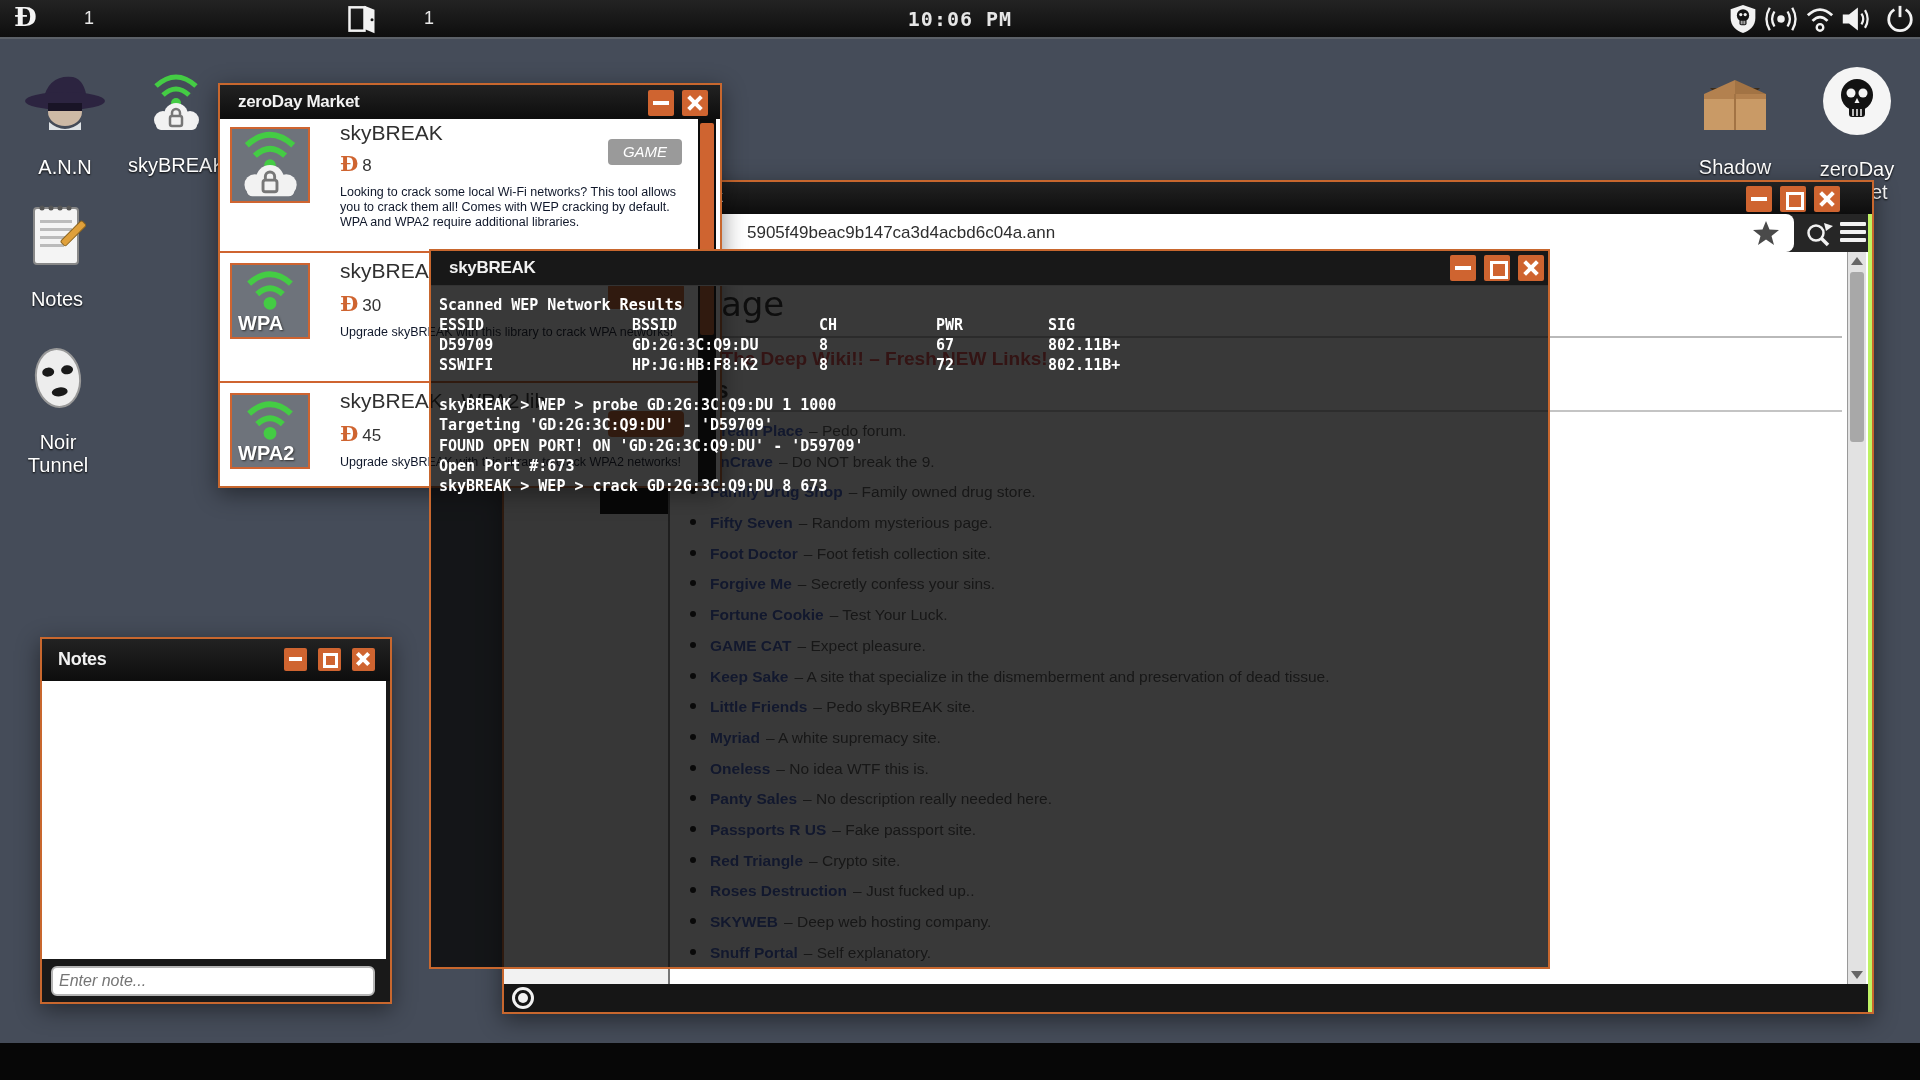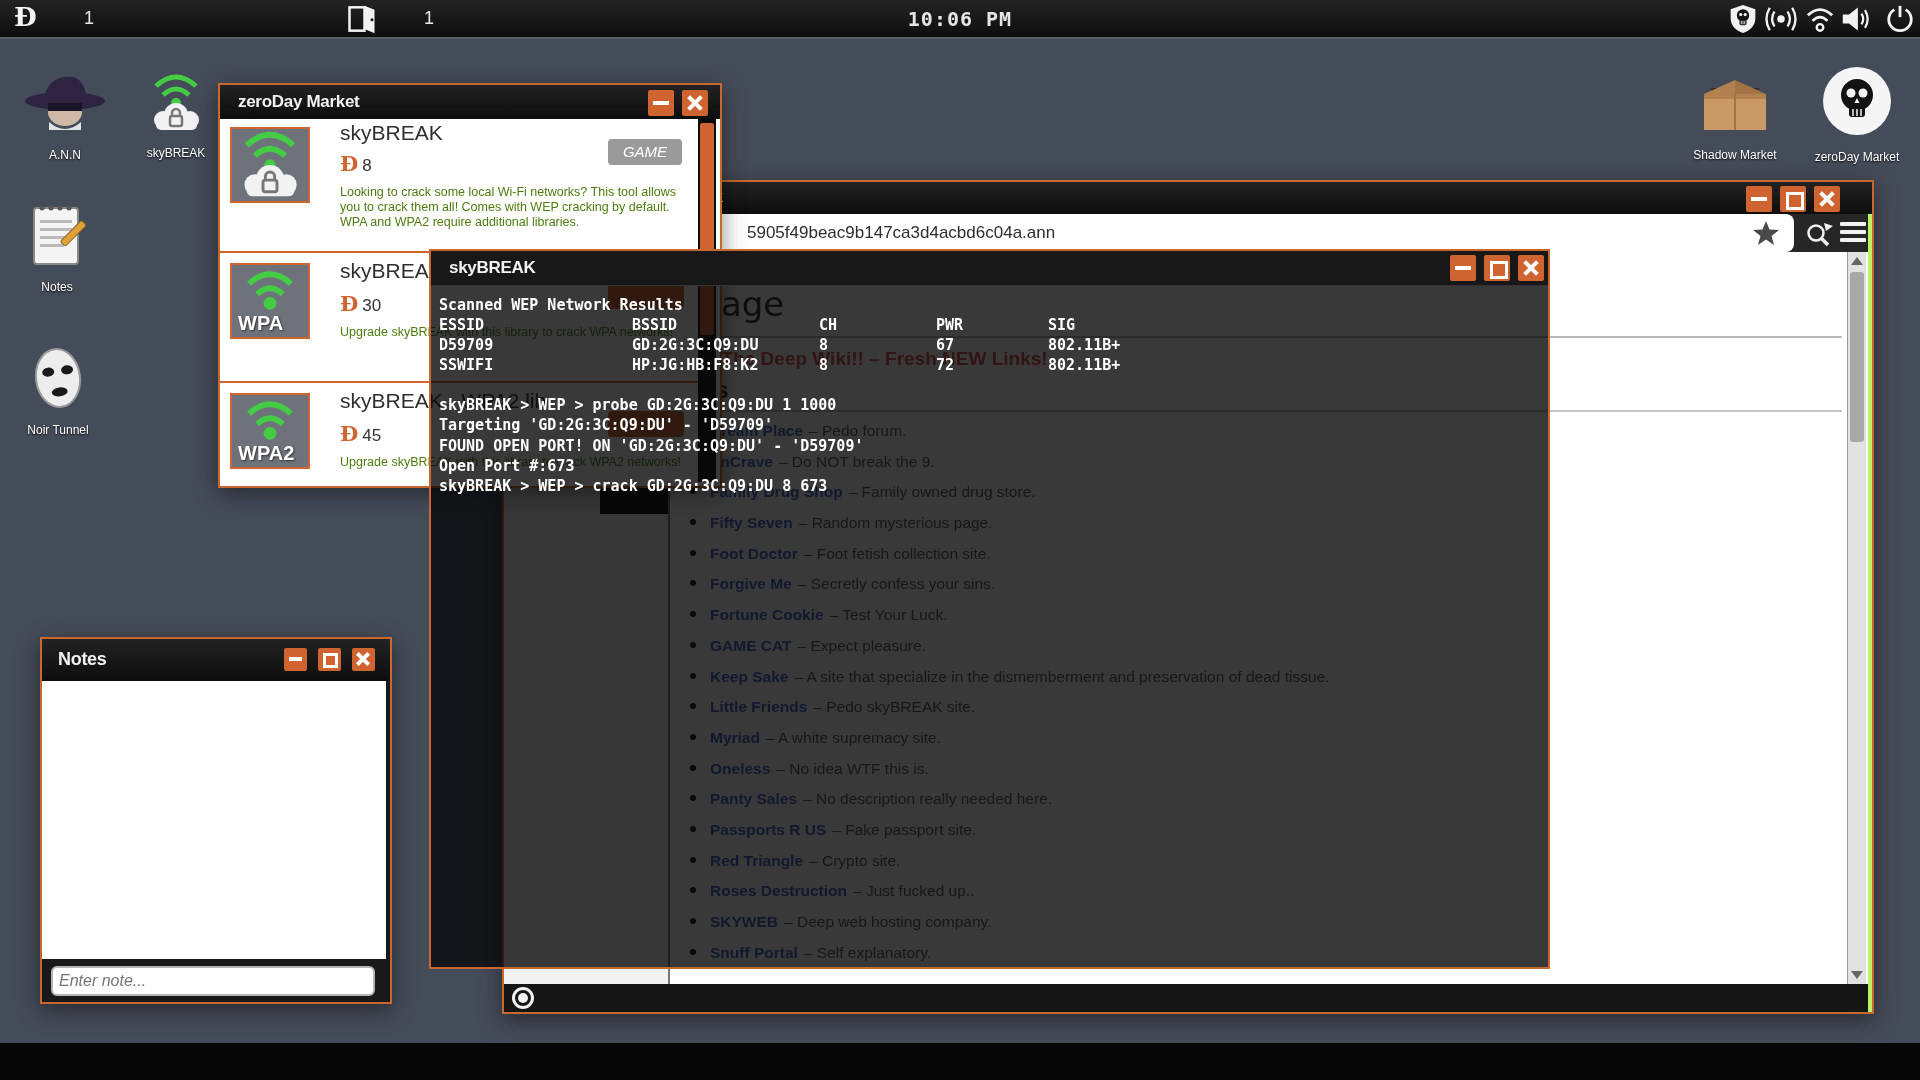--- a/index.html
+++ b/index.html
@@ -12,21 +12,21 @@
     background:linear-gradient(#232323,#0e0e0e);border-bottom:2px solid #5c6168;z-index:50;}
   #topbar .count{color:#e8e8e8;font-size:18px;top:8px;}
   #clock{left:0;right:0;top:7px;text-align:center;color:#e6e6e6;
     font-family:"DejaVu Sans Mono",monospace;font-size:20px;font-weight:bold;letter-spacing:1px;}
   .dosh{font-family:"DejaVu Serif",serif;font-weight:bold;}
   #topbar-dosh{left:14px;top:2px;font-size:26px;color:#f5f5f5;}
   .tb-icon{top:4px;width:32px;height:30px;}
 
   
   .dicon{text-align:center;color:#fff;z-index:5;}
-  .dicon .lbl{display:block;margin-top:8px;font-size:12px;text-shadow:0 1px 2px #000;}
+  .dicon .lbl{display:block;margin-top:16px;font-size:20px;text-shadow:0 1px 2px #000;}
 
   
   .win{border:2px solid #c8672e;box-shadow:0 6px 22px rgba(0,0,0,.45);}
   .titlebar{left:0;top:0;right:0;background:linear-gradient(#222,#0d0d0d);}
   .title{color:#f2f2f2;font-weight:bold;letter-spacing:-0.3px;}
   .wbtn{background:#cf6430;border-radius:2px;width:26px;height:26px;}
   .wbtn .bar{position:absolute;left:5px;right:5px;top:11px;height:4px;background:#fff;}
   .wbtn .sq{position:absolute;left:6px;top:6px;width:12px;height:12px;border:3px solid #fff;}
   .wbtn .x1,.wbtn .x2{position:absolute;left:4px;top:11px;width:18px;height:4px;background:#fff;}
   .wbtn .x1{transform:rotate(45deg);} .wbtn .x2{transform:rotate(-45deg);}
@@ -69,21 +69,21 @@
   #market{left:218px;top:83px;width:500px;height:401px;z-index:20;background:#fff;}
   #market .titlebar{height:34px;}
   #market-title{left:18px;top:7px;font-size:17px;}
   #mscroll{left:478px;top:34px;width:18px;height:363px;background:#0c0c0c;}
   #mscroll-thumb{left:2px;top:4px;width:14px;height:212px;background:#cf6430;border-radius:2px;}
   .mitem{left:0;width:478px;background:#fff;}
   .mitem .iconbox{left:10px;width:76px;height:72px;background:#6e737b;border:2px solid #cf6430;}
   .mitem .mname{left:120px;font-size:21px;color:#2f2f2f;}
   .mitem .mprice{left:120px;font-size:17px;color:#333;}
   .mitem .mprice .dosh{color:#cf6430;font-size:21px;margin-right:4px;}
-  .mitem .mdesc{left:120px;width:352px;font-size:12.5px;color:#4d7c0f;line-height:15px;}
+  .mitem .mdesc{left:120px;width:352px;font-size:12.5px;color:#0f172a;line-height:15px;}
   #owned{left:388px;top:20px;width:74px;height:26px;background:#9a9a9a;border-radius:4px;
          color:#fff;font-style:italic;font-size:15px;text-align:center;line-height:26px;}
   .buybtn{left:388px;width:76px;height:26px;background:#cf6430;border-radius:4px;}
   .msep{left:0;width:478px;height:2px;background:#cf6430;}
   .wpa-label{position:absolute;left:6px;bottom:2px;color:#fff;font-weight:bold;font-size:20px;
              text-shadow:1px 1px 2px #333;}
 
   
   #terminal{left:429px;top:249px;width:1117px;height:716px;z-index:30;
             background:rgba(8,8,8,0.8);border:2px solid #c8672e;}

